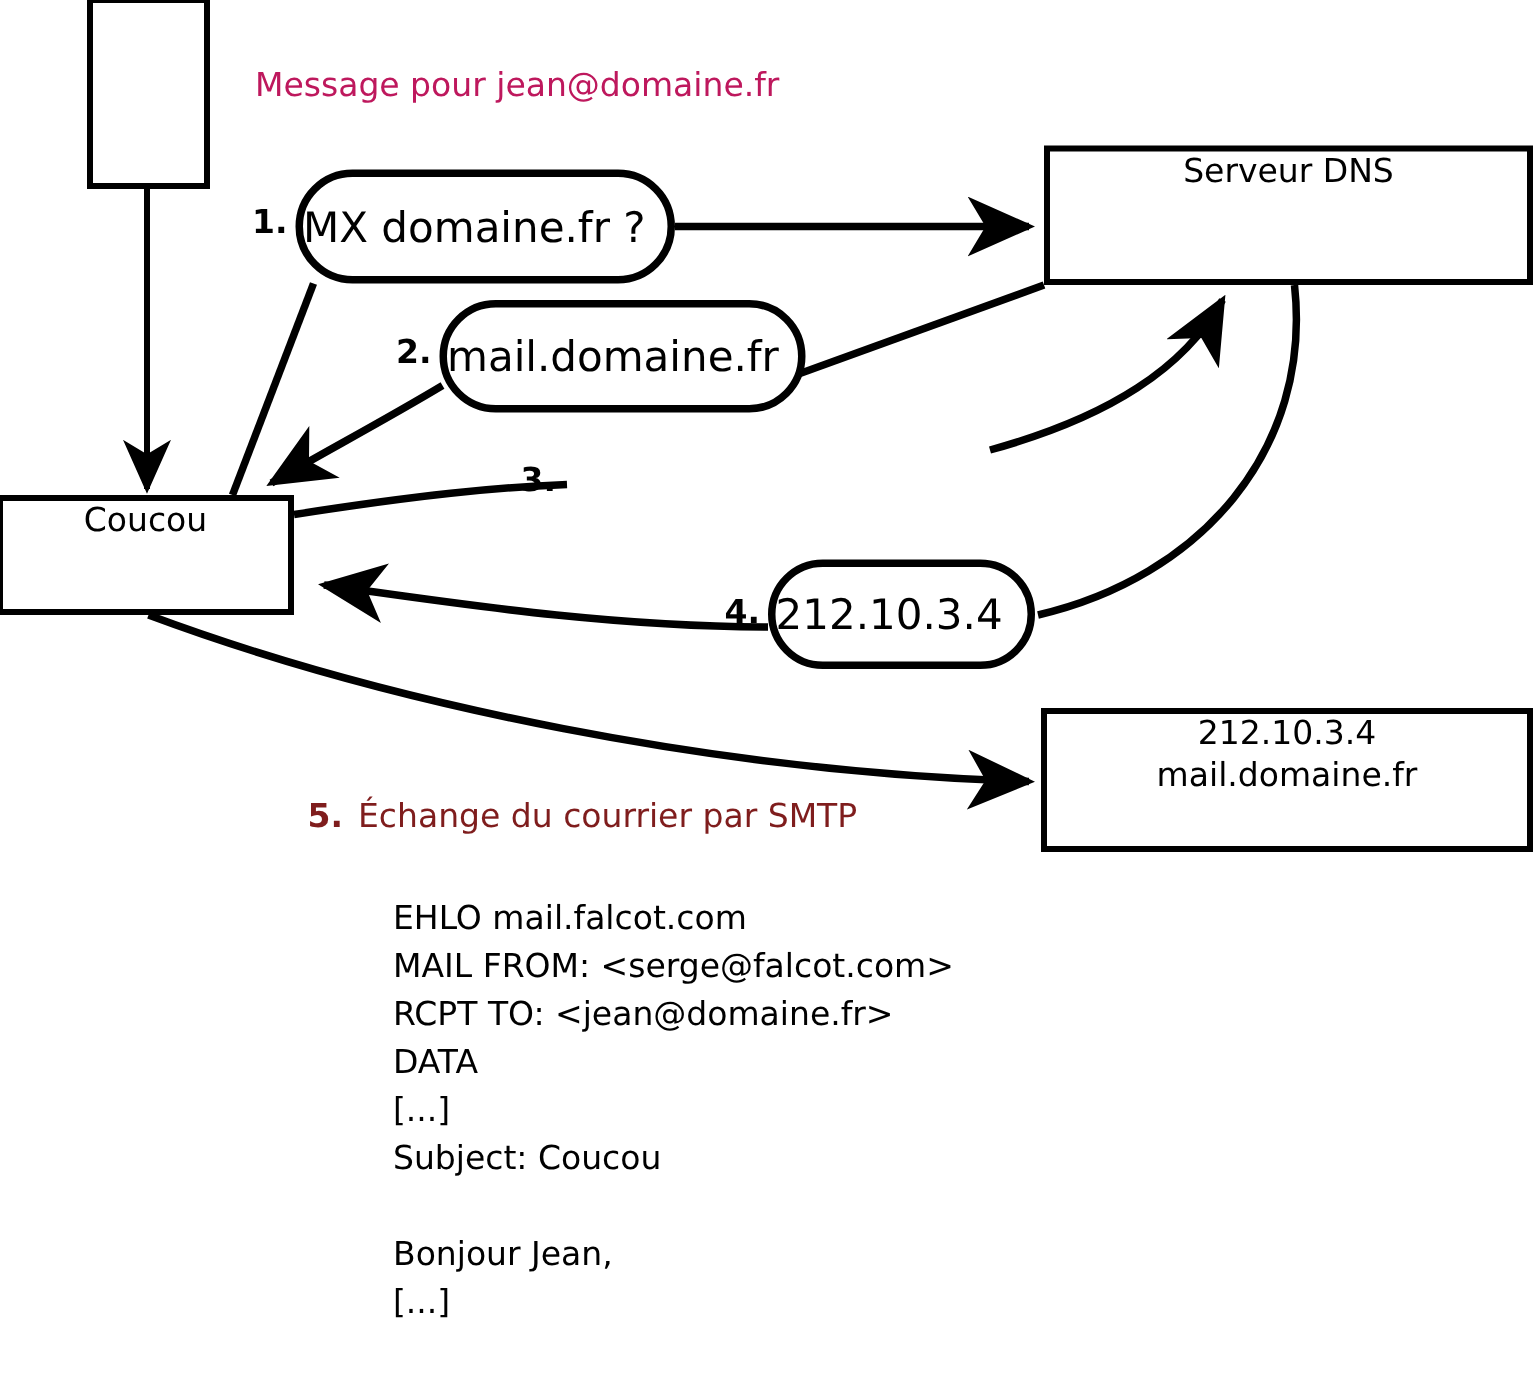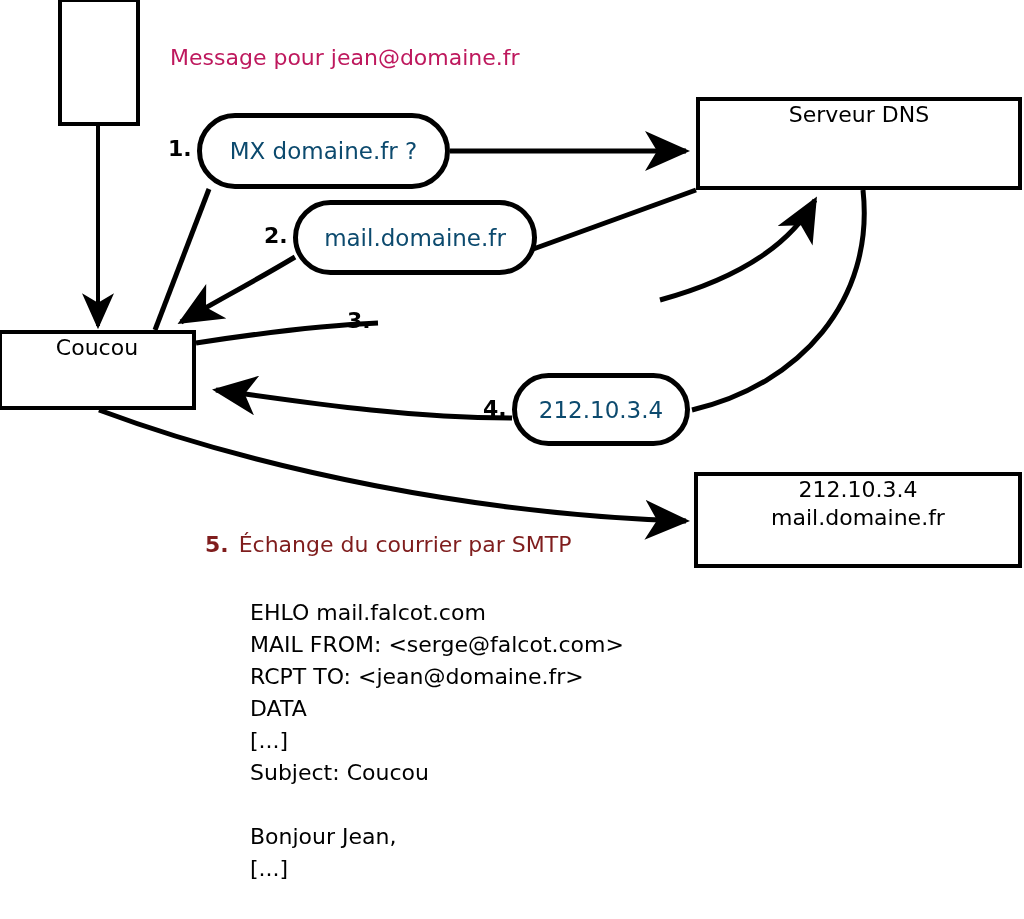--- a/index.html
+++ b/index.html
@@ -39,24 +39,24 @@
     line-height: 1.25;
   }
   .bubble {
     position: absolute;
     box-sizing: border-box;
     border: 5px solid #000000;
     background: #ffffff;
     border-radius: 999px;
     display: flex;
     align-items: center;
-    justify-content: center;
+    justify-content: flex-start;
     text-align: center;
-    font-size: 23px;
-    color: #0c4a6e;
+    font-size: 28px;
+    color: #000000;
     white-space: nowrap;
   }
   .step-num {
     position: absolute;
     font-size: 22px;
     font-weight: bold;
     color: #000000;
     white-space: nowrap;
   }
   .plain-text {
@@ -77,20 +77,21 @@
   }
   #smtp-transcript {
     position: absolute;
     font-size: 22px;
     color: #000000;
     line-height: 32px;
     white-space: pre;
   }
   .transcript-line {
     min-height: 32px;
+    margin-left: 12px;
   }
 </style>
 </head>
 <body>
 
 <div id="diagram-root">
 
   <svg id="diagram-svg" viewBox="0 0 1024 919" xmlns="http://www.w3.org/2000/svg">
     <defs>
       <marker id="arrowhead" markerWidth="9" markerHeight="8" refX="8.2" refY="4" orient="auto" markerUnits="strokeWidth">

